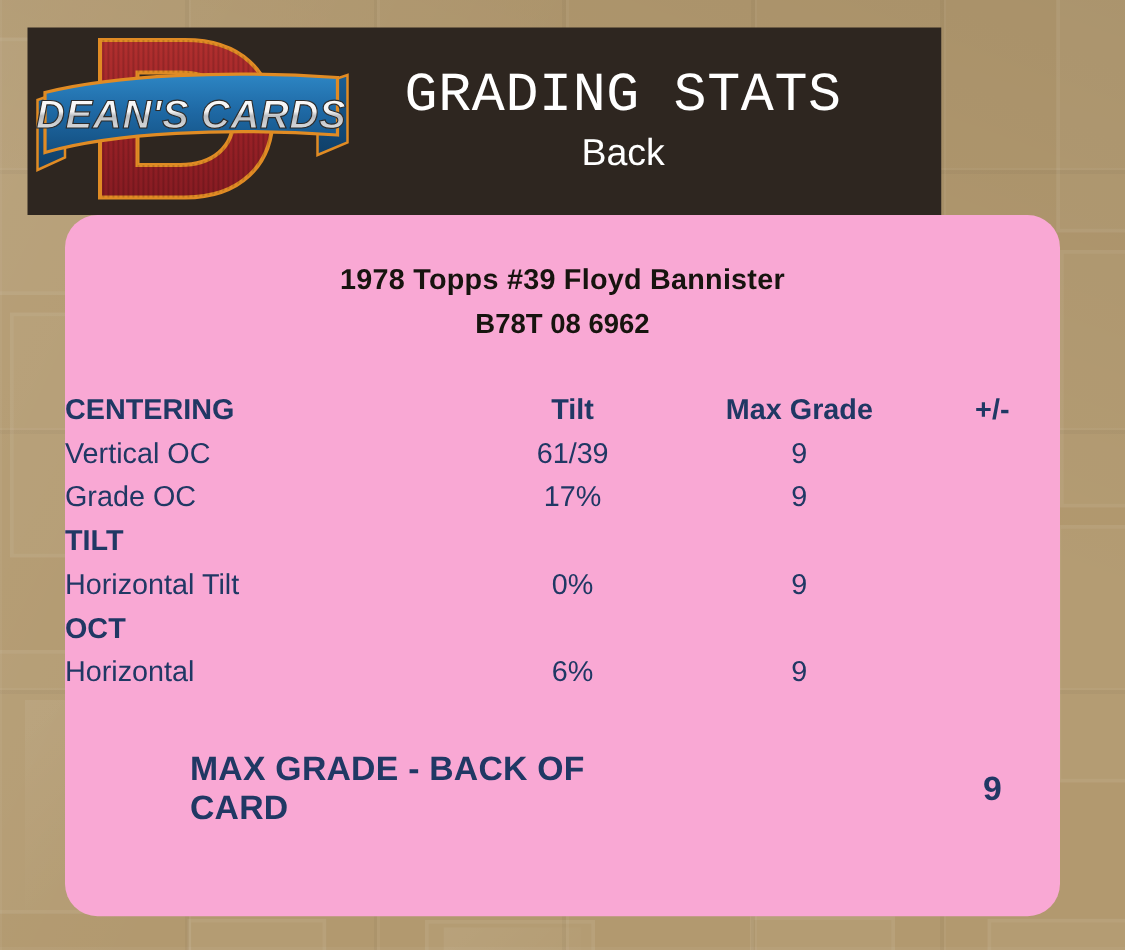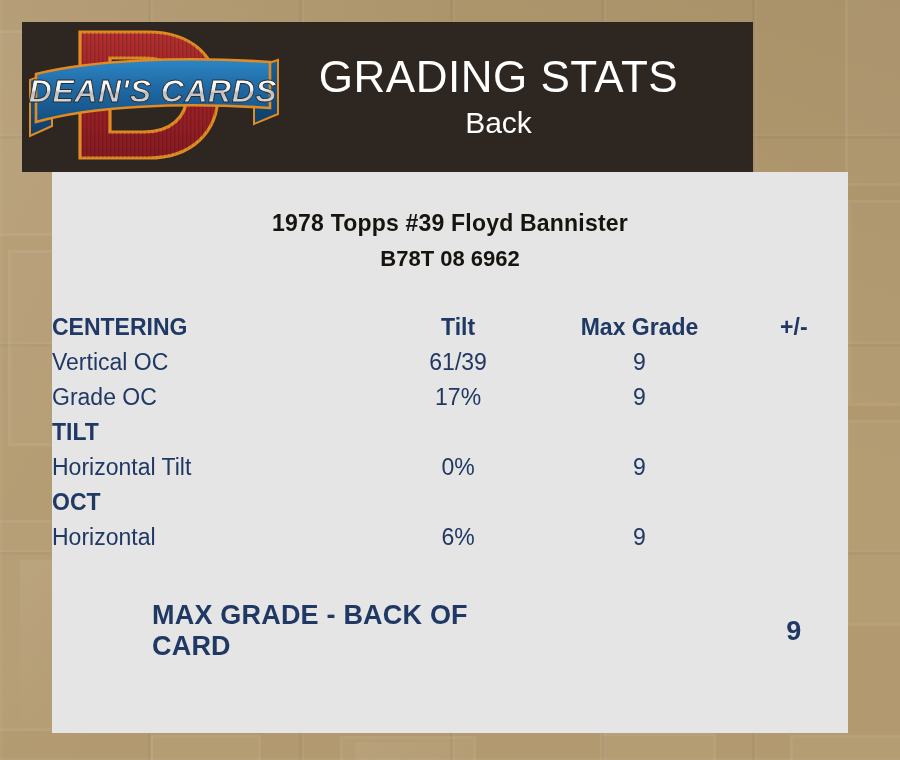--- a/index.html
+++ b/index.html
@@ -80,37 +80,39 @@
     flex: 1 1 auto;
     text-align: center;
     color: #ffffff;
     padding-right: 40px;
   }
   #header-title {
     font-size: 44px;
     line-height: 50px;
     letter-spacing: 0.5px;
     font-weight: 400;
+    font-family: Liberation Mono, monospace;
   }
   #header-subtitle {
     font-size: 30px;
     line-height: 38px;
     font-weight: 400;
     margin-top: 2px;
   }
 
   
   #content-panel {
     position: absolute;
     left: 52px;
     top: 172px;
     width: 796px;
     height: 561px;
-    background: #e5e5e5;
+    background: #f9a8d4;
     z-index: 3;
+    border-radius: 26px;
   }
 
   #card-heading {
     text-align: center;
     margin-top: 38px;
     font-size: 23px;
     font-weight: bold;
     color: #17140f;
     letter-spacing: 0.2px;
   }

